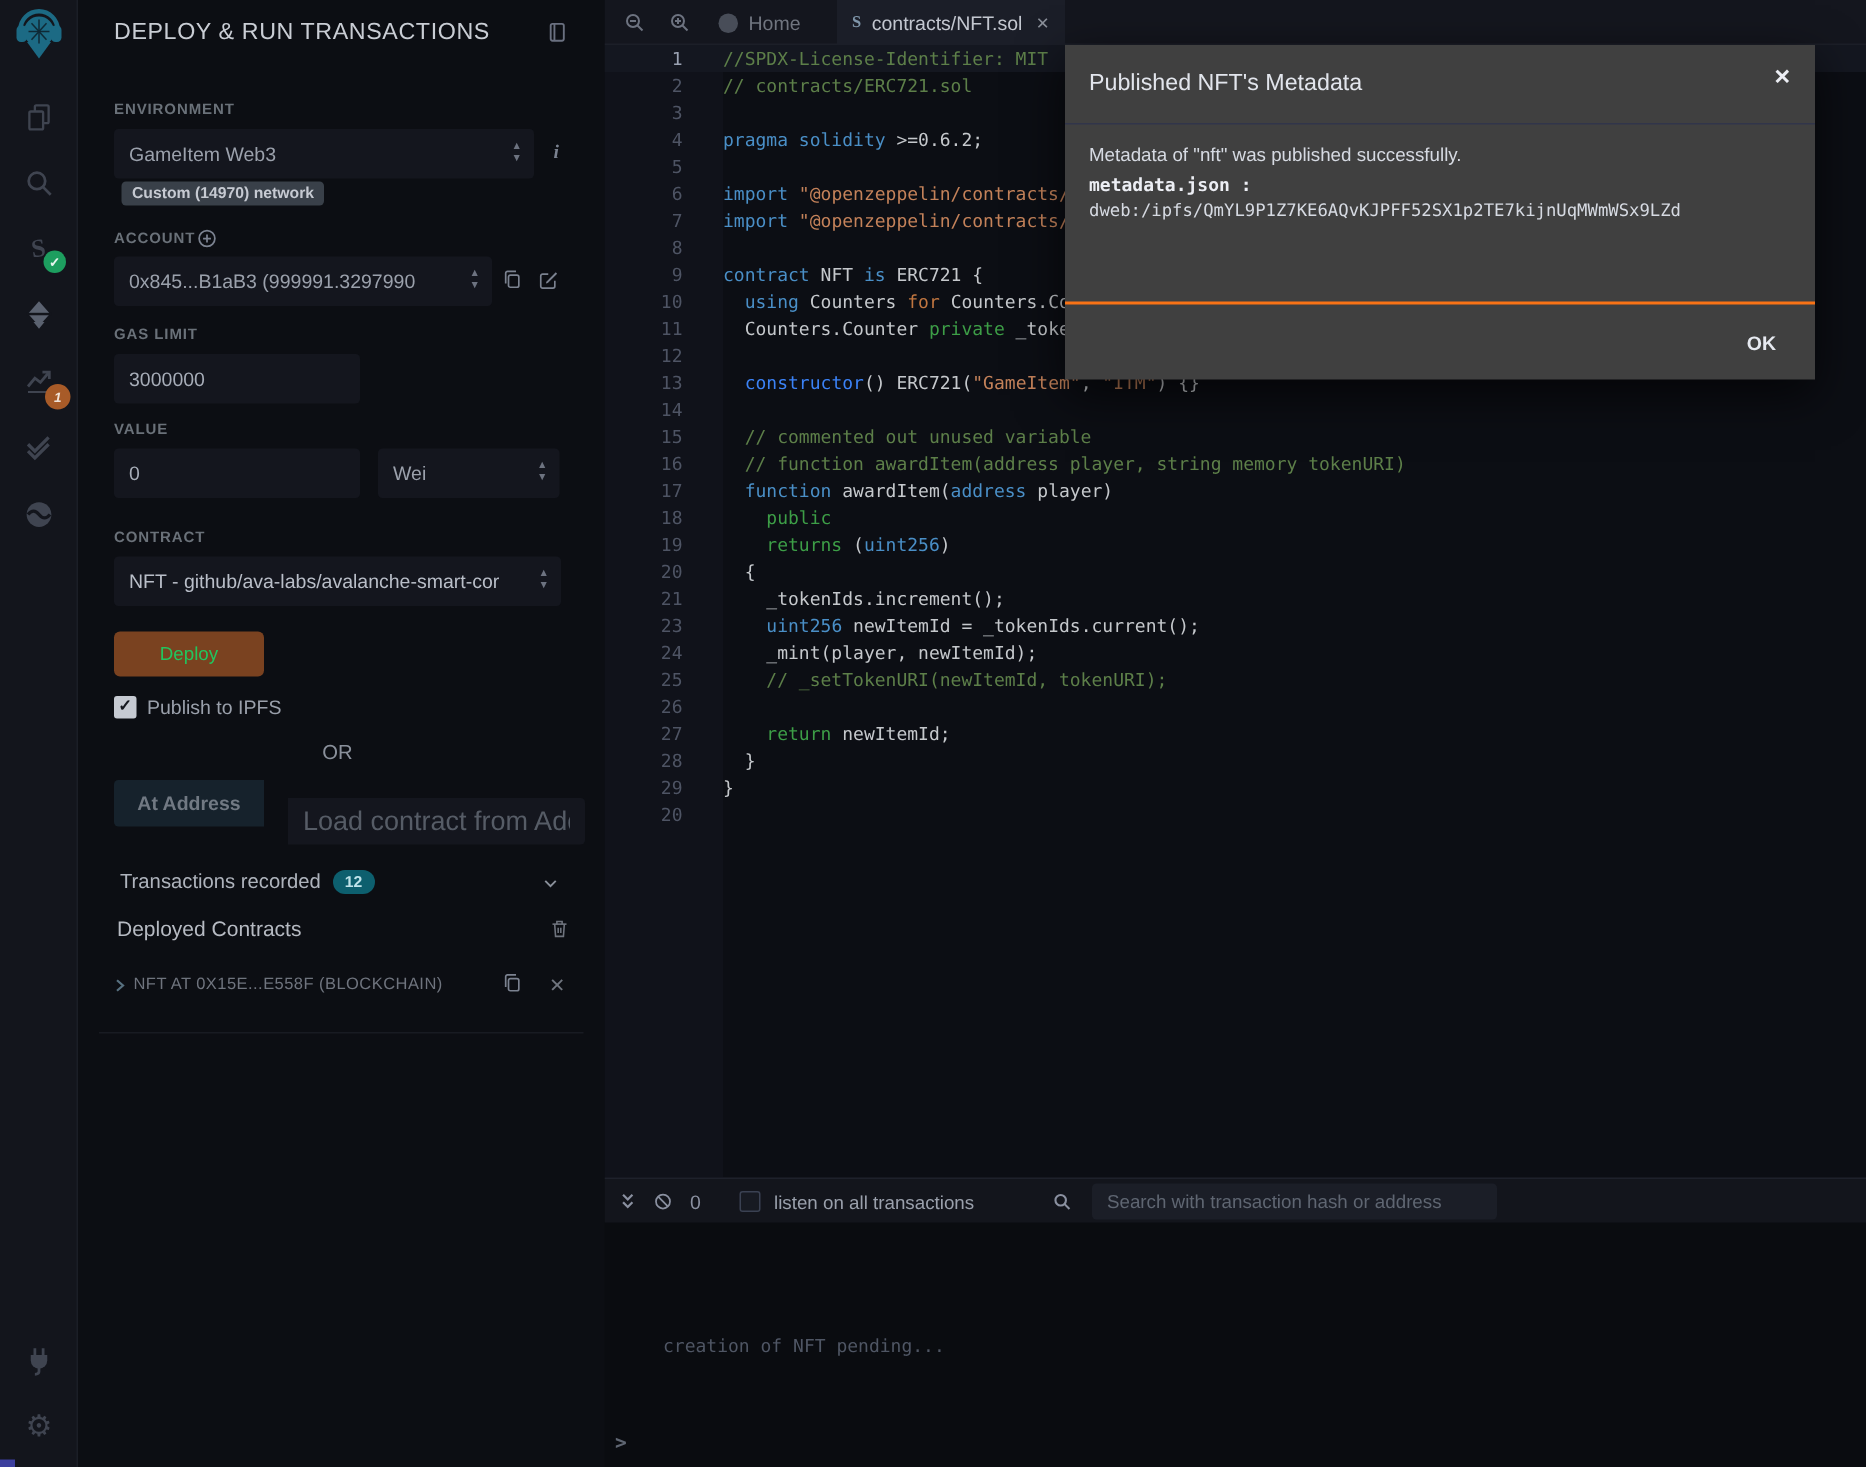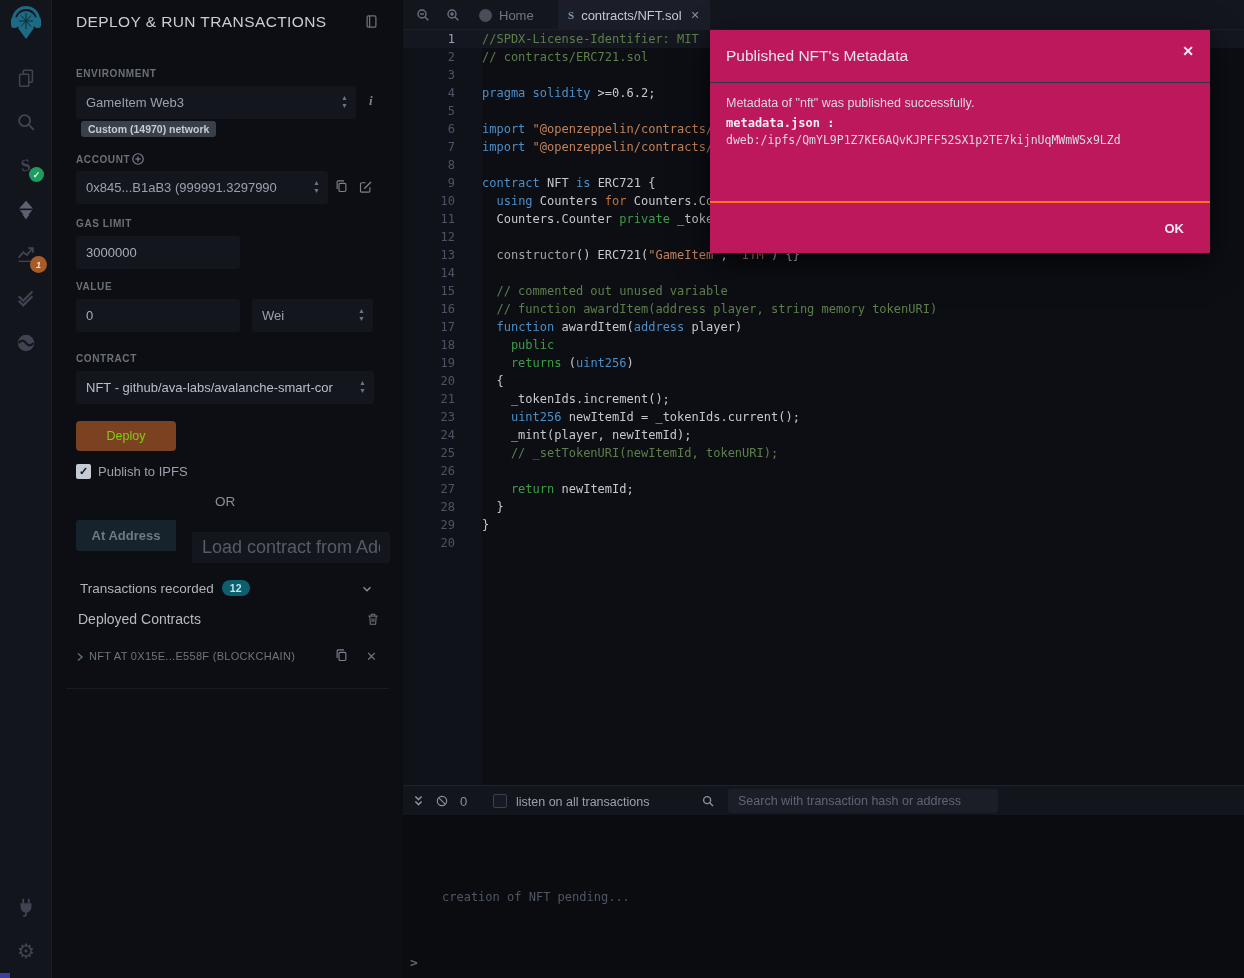--- a/index.html
+++ b/index.html
@@ -35,21 +35,21 @@
   .caret { position:absolute; right:7px; top:8px; width:9px; height:16px; color:#6d7380;
            display:flex; flex-direction:column; align-items:center; gap:1px; font-size:7px; line-height:7px; }
   .tinput { position:absolute; background:#14161e; border:none; border-radius:3px; height:33px;
             padding:0 10px; font-size:13px; color:#a7adb8; font-family:"Liberation Sans",sans-serif; }
   .tinput::placeholder { color:#565c66; }
   .net-badge { position:absolute; left:29px; top:121px; background:#394049; color:#c6cad2;
                font-size:10.5px; font-weight:600; padding:2px 7px; border-radius:3px; }
   .mini-icon { position:absolute; color:#7b8290; cursor:pointer; }
   .info-glyph { font-family:"Liberation Serif",serif; font-style:italic; font-weight:bold; font-size:13px; }
   .deploy-btn { position:absolute; left:24px; top:421px; width:100px; height:30px; background:#7a4220;
-                border:none; border-radius:4px; color:#84cc16; font-size:12.5px; font-weight:500; cursor:pointer;
+                border:none; border-radius:4px; color:#22c55e; font-size:12.5px; font-weight:500; cursor:pointer;
                 font-family:"Liberation Sans",sans-serif; }
   .chk { position:absolute; left:24px; top:464px; width:15px; height:15px; background:#c6cad2;
          border-radius:2px; color:#15171e; font-size:11px; font-weight:bold; text-align:center;
          line-height:15px; cursor:pointer; }
   .chk-label { position:absolute; left:46px; top:464px; font-size:13px; color:#9aa0ab; }
   .or-div { position:absolute; left:24px; top:494px; width:298px; text-align:center;
             font-size:13.5px; color:#8a909b; }
   .ataddr-btn { position:absolute; left:24px; top:520px; width:100px; height:31px; background:#16222c;
                 border:none; border-radius:3px 0 0 3px; color:#717983; font-size:13px; font-weight:bold;
                 cursor:pointer; font-family:"Liberation Sans",sans-serif; }
@@ -75,21 +75,21 @@
   .home-dot { width:13px; height:13px; border-radius:50%; background:#555b66; opacity:.8; }
   .codewrap { position:absolute; left:0; top:30px; right:0; bottom:0;
               font-family:"DejaVu Sans Mono", monospace; font-size:12px; }
   .gutter-bg { position:absolute; left:0; top:0; width:79px; bottom:0; background:#10121a; }
   .cl { position:relative; height:18px; line-height:18px; white-space:pre; }
   .cl .ln { display:inline-block; width:52px; text-align:right; color:#4e5464; }
   .cl .ct { margin-left:27px; }
   .cl.active-line { background:#141720; }
   .cl.active-line .ln { color:#9aa2b2; }
   .tok-cm { color:#5d7f49; } .tok-k { color:#4a8fc7; } .tok-s { color:#c4825a; }
-  .tok-g { color:#3d9e47; } .tok-o { color:#bf7540; } .tok-p { color:#a3a3a3; }
+  .tok-g { color:#3d9e47; } .tok-o { color:#bf7540; } .tok-p { color:#3b82f6; }
   .tok-d { color:#c5c8cc; }
 
   
   .term-head { position:absolute; left:403px; top:785px; width:841px; height:30px; background:#13151c;
                border-top:1px solid #1e212b; z-index:3; }
   .term-body { position:absolute; left:403px; top:815px; width:841px; height:163px; background:#0a0c10; }
   .th-icon { position:absolute; top:8px; color:#8a90a0; cursor:pointer; }
   .term-count { position:absolute; left:57px; top:8px; font-size:13px; color:#8a90a0; }
   .term-chk { position:absolute; left:90px; top:8px; width:14px; height:14px; background:#171a22;
               border:1px solid #3a4152; border-radius:2px; cursor:pointer; }
@@ -97,21 +97,21 @@
   .term-search { position:absolute; left:325px; top:3px; width:270px; height:24px; background:#1b1e27;
                  border:none; border-radius:3px; padding:0 10px; font-size:12.5px; color:#aab0bc;
                  font-family:"Liberation Sans",sans-serif; }
   .term-search::placeholder { color:#5f6672; }
   .term-log { position:absolute; left:39px; top:75px; font-family:"DejaVu Sans Mono",monospace;
               font-size:12px; color:#4f5664; }
   .term-prompt { position:absolute; left:7px; top:140px; font-family:"DejaVu Sans Mono",monospace;
                  font-size:13px; font-weight:bold; color:#5f6672; }
 
   
-  .modal { position:absolute; left:710px; top:30px; width:500px; background:#be185d; z-index:20;
+  .modal { position:absolute; left:710px; top:30px; width:500px; background:#404040; z-index:20;
            box-shadow:0 10px 30px rgba(0,0,0,.65); }
   .modal-head { position:relative; height:53px; padding:0 16px; display:flex; align-items:center;
                 border-bottom:1px solid #31354a; }
   .modal-title { font-size:15.5px; color:#e2e5ec; font-weight:500; }
   .modal-x { position:absolute; right:16px; top:13px; font-size:14px; font-weight:bold;
              color:#eceef4; cursor:pointer; }
   .modal-body { height:118px; padding:13px 16px; }
   .mb-line1 { font-size:12.5px; color:#d6dae2; }
   .mb-line2 { margin-top:6px; font-family:"DejaVu Sans Mono",monospace; font-size:12px;
               font-weight:bold; color:#eceef4; }

